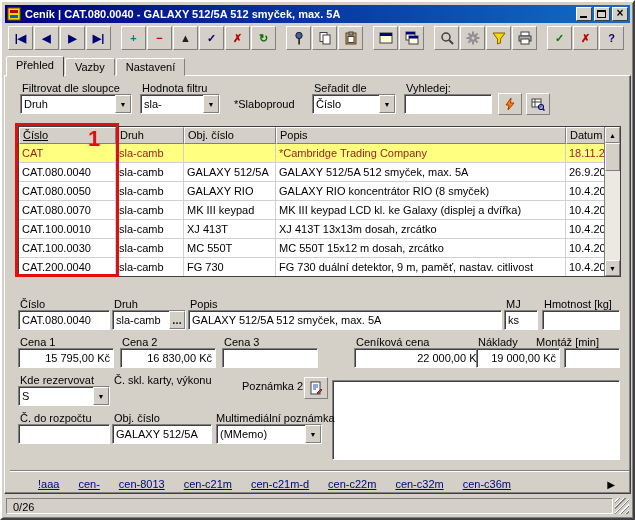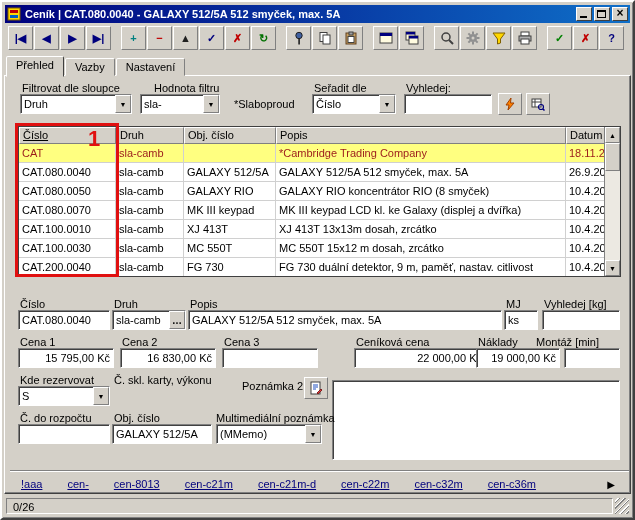--- a/index.html
+++ b/index.html
@@ -42,21 +42,21 @@
   .c0{width:97px}.c1{width:68px}.c2{width:92px}.c3{width:290px}.c4{width:60px;border-right:none}
   .vscroll{position:absolute;right:0;top:0;bottom:0;width:16px;background:#ece9e2;border-left:1px solid #808080}
   .sb-btn{position:absolute;left:0;width:15px;height:16px;background:#d4d0c8;border:1px solid;border-color:#fff #808080 #808080 #fff;display:flex;align-items:center;justify-content:center;font-size:7px}
   .sb-btn.up{top:0}.sb-btn.down{bottom:0}
   .sb-thumb{position:absolute;left:0;top:16px;width:15px;height:28px;background:#d4d0c8;border:1px solid;border-color:#fff #808080 #808080 #fff}
   
   .annotation-box{position:absolute;left:13px;top:121px;width:104px;height:154px;border:3px solid #e01010;z-index:40;pointer-events:none}
   .annotation-label{position:absolute;left:86px;top:124px;font-size:22px;font-weight:bold;color:#e01010;z-index:41;pointer-events:none}
   .memo{position:absolute;left:330px;top:378px;width:288px;height:80px;background:#fff;border:1px solid;border-color:#808080 #fff #fff #808080;box-shadow:inset 1px 1px 0 #404040;z-index:2}
   .divider{position:absolute;left:8px;width:619px;top:468px;height:2px;border-top:1px solid #808080;border-bottom:1px solid #fff;z-index:2}
-  .links{position:absolute;left:19px;top:476px;display:flex;gap:25px;z-index:2}
+  .links{position:absolute;left:36px;top:476px;display:flex;gap:19px;z-index:2}
   .blink{color:#00007d;text-decoration:underline;cursor:pointer;white-space:nowrap}
   .links-arrow{position:absolute;right:18px;top:477px;font-size:10px;z-index:2;cursor:pointer}
   
   .statusbar{position:absolute;left:2px;right:2px;bottom:2px;height:20px;display:flex;align-items:stretch;padding:2px;gap:2px}
   .status-cell{flex:1;border:1px solid;border-color:#808080 #fff #fff #808080;padding:2px 6px 0;background:#d4d0c8}
   .grip{width:14px;background:repeating-linear-gradient(135deg,#d4d0c8 0 2px,#fff 2px 3px,#808080 3px 4px)}
 </style>
 </head>
 <body>
 
@@ -200,21 +200,21 @@
     <div class="tab">Nastavení</div>
   </div>
 
   <div class="panel"></div>
 
   <div class="lbl" style="left:20px;top:80px">Filtrovat dle sloupce</div>
   <div class="combo" style="left:18px;top:92px;width:112px">
     <span class="combo-text">Druh</span>
     <span class="combo-btn">▼</span>
   </div>
-  <div class="lbl" style="left:152px;top:80px">Hodnota filtru</div>
+  <div class="lbl" style="left:140px;top:80px">Hodnota filtru</div>
   <div class="combo" style="left:138px;top:92px;width:80px">
     <span class="combo-text">sla-</span>
     <span class="combo-btn">▼</span>
   </div>
   <div class="lbl" style="left:232px;top:96px">*Slaboproud</div>
   <div class="lbl" style="left:312px;top:80px">Seřadit dle</div>
   <div class="combo" style="left:310px;top:92px;width:84px">
     <span class="combo-text">Číslo</span>
     <span class="combo-btn">▼</span>
   </div>
@@ -310,21 +310,21 @@
   <div class="field" style="left:16px;top:308px;width:92px">CAT.080.0040</div>
   <div class="lbl" style="left:112px;top:296px">Druh</div>
   <div class="combo" style="left:110px;top:308px;width:74px">
     <span class="combo-text">sla-camb</span>
     <span class="combo-btn dots">…</span>
   </div>
   <div class="lbl" style="left:188px;top:296px">Popis</div>
   <div class="field" style="left:186px;top:308px;width:314px">GALAXY 512/5A 512 smyček, max. 5A</div>
   <div class="lbl" style="left:504px;top:296px">MJ</div>
   <div class="field" style="left:502px;top:308px;width:34px">ks</div>
-  <div class="lbl" style="left:542px;top:296px">Vyhledej [kg]</div>
+  <div class="lbl" style="left:542px;top:296px">Hmotnost [kg]</div>
   <div class="field" style="left:540px;top:308px;width:78px"></div>
 
   <div class="lbl" style="left:18px;top:334px">Cena 1</div>
   <div class="field num" style="left:16px;top:346px;width:96px">15 795,00 Kč</div>
   <div class="lbl" style="left:120px;top:334px">Cena 2</div>
   <div class="field num" style="left:118px;top:346px;width:96px">16 830,00 Kč</div>
   <div class="lbl" style="left:222px;top:334px">Cena 3</div>
   <div class="field num" style="left:220px;top:346px;width:96px"></div>
   <div class="lbl" style="left:354px;top:334px">Ceníková cena</div>
   <div class="field num" style="left:352px;top:346px;width:132px">22 000,00 Kč</div>

